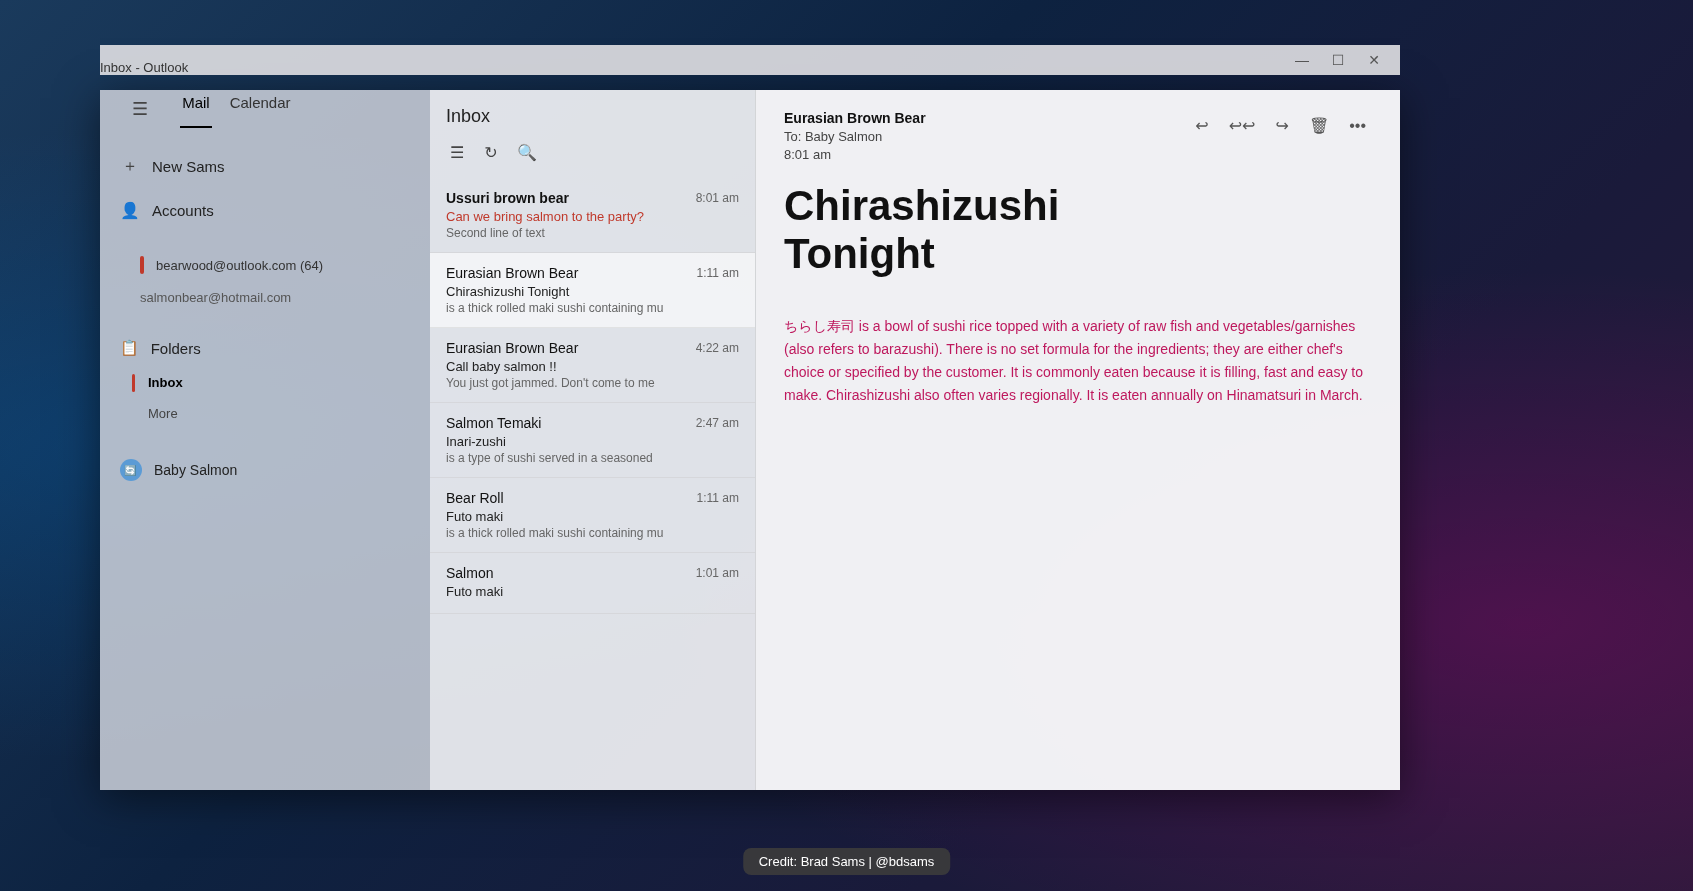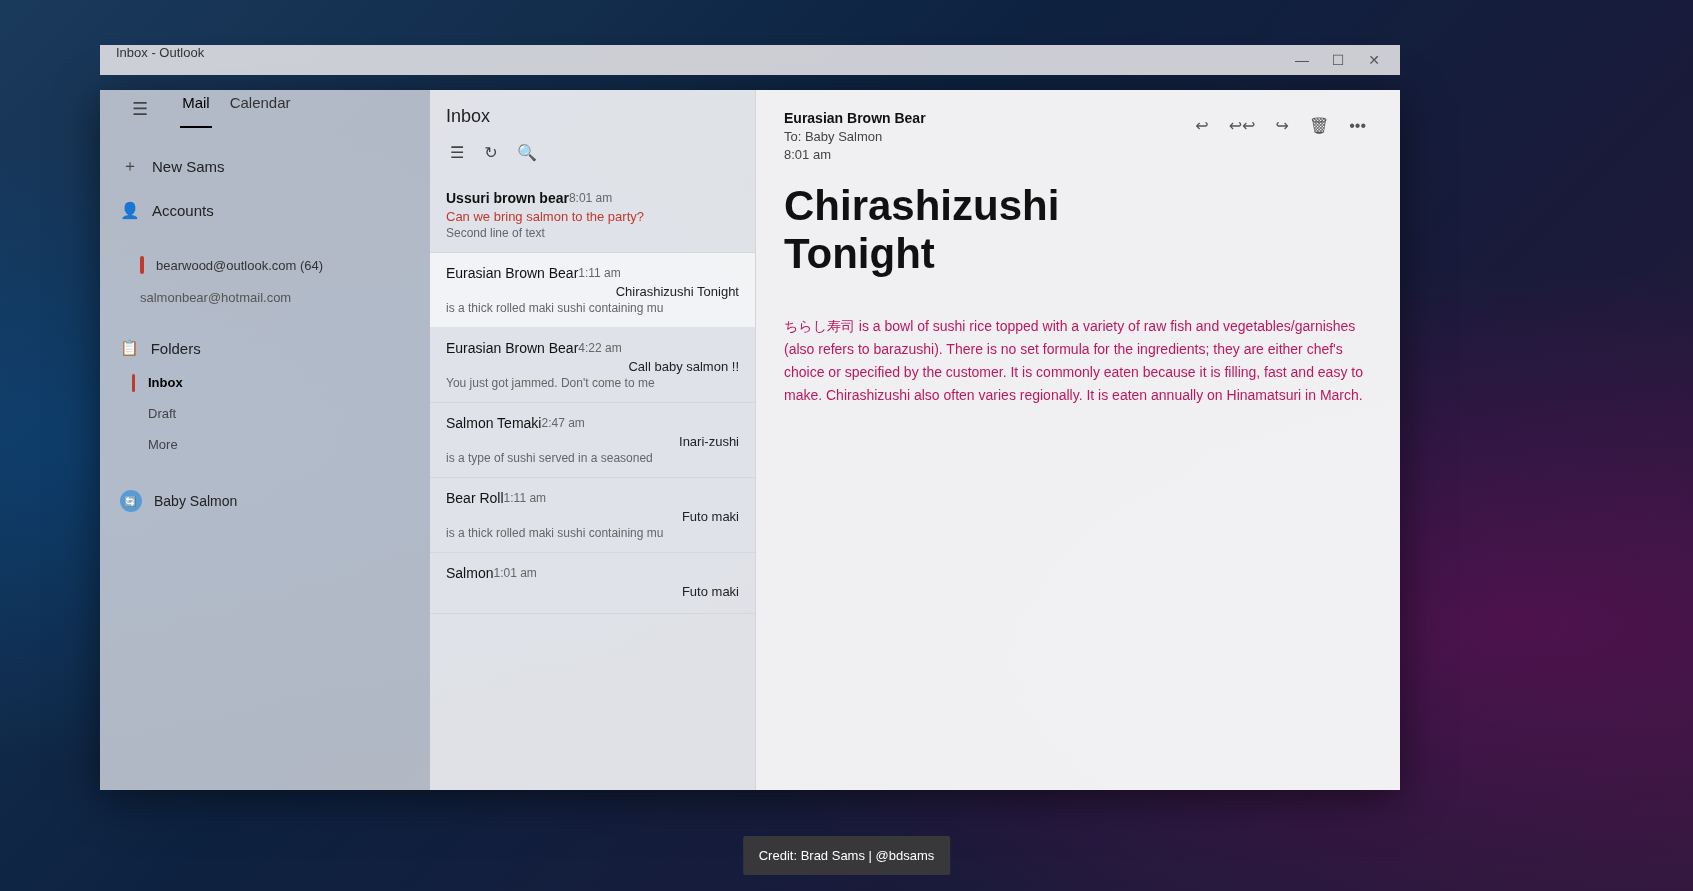--- a/index.html
+++ b/index.html
@@ -35,22 +35,22 @@
 
     
     .title-bar {
       position: absolute;
       top: -45px;
       left: 0;
       right: 0;
       height: 30px;
       background: rgba(220,220,225,0.92);
       display: flex;
-      align-items: flex-start;
-      padding: 0 16px;
+      align-items: flex-end;
+      padding: 0 0;
     }
     .title-bar-title {
       font-size: 13px;
       color: #333;
       font-weight: 400;
     }
     .title-bar-controls {
       position: absolute;
       right: 12px;
       top: 0;
@@ -244,21 +244,21 @@
       overflow-y: auto;
     }
     .email-item {
       padding: 12px 16px;
       border-bottom: 1px solid rgba(200,200,200,0.4);
       cursor: pointer;
     }
     .email-item.selected { background: rgba(255,255,255,0.6); }
     .email-item-header {
       display: flex;
-      justify-content: flex-start;
+      justify-content: space-between;
       align-items: center;
       margin-bottom: 3px;
     }
     .email-sender {
       font-size: 14px;
       font-weight: 500;
       color: #111;
     }
     .email-sender.unread { font-weight: 700; }
     .email-time {
@@ -267,21 +267,20 @@
     }
     .email-subject {
       font-size: 13px;
       color: #c0392b;
       font-weight: 500;
       margin-bottom: 2px;
     }
     .email-subject.normal {
       color: #222;
       font-weight: 400;
-      text-align: right;
     }
     .email-preview {
       font-size: 12px;
       color: #666;
       white-space: nowrap;
       overflow: hidden;
       text-overflow: ellipsis;
     }
 
     
@@ -349,22 +348,22 @@
 
     
     .credit-tooltip {
       position: absolute;
       bottom: 16px;
       left: 50%;
       transform: translateX(-50%);
       background: rgba(60,60,60,0.9);
       color: white;
       font-size: 13px;
-      padding: 12px 16px;
-      border-radius: 2px;
+      padding: 6px 16px;
+      border-radius: 8px;
       white-space: nowrap;
     }
   </style>
 </head>
 <body>
 
 <div class="app-window">
 
   <div class="title-bar">
     <span class="title-bar-title">Inbox - Outlook</span>
@@ -405,23 +404,20 @@
 
     <div class="folders-section">
       <div class="sidebar-section-header">
         <span>📋</span>
         <span>Folders</span>
       </div>
       <div class="folder-item-sub active-sub">
         <span>Inbox</span>
       </div>
       <div class="folder-item-sub">
-        <span>Draft</span>
-      </div>
-      <div class="folder-item-sub">
         <span>More</span>
       </div>
     </div>
 
     <div class="sidebar-footer">
       <div class="baby-salmon-item">
         <div class="baby-salmon-icon">
           <span style="font-size:10px">🔄</span>
         </div>
         <span>Baby Salmon</span>

